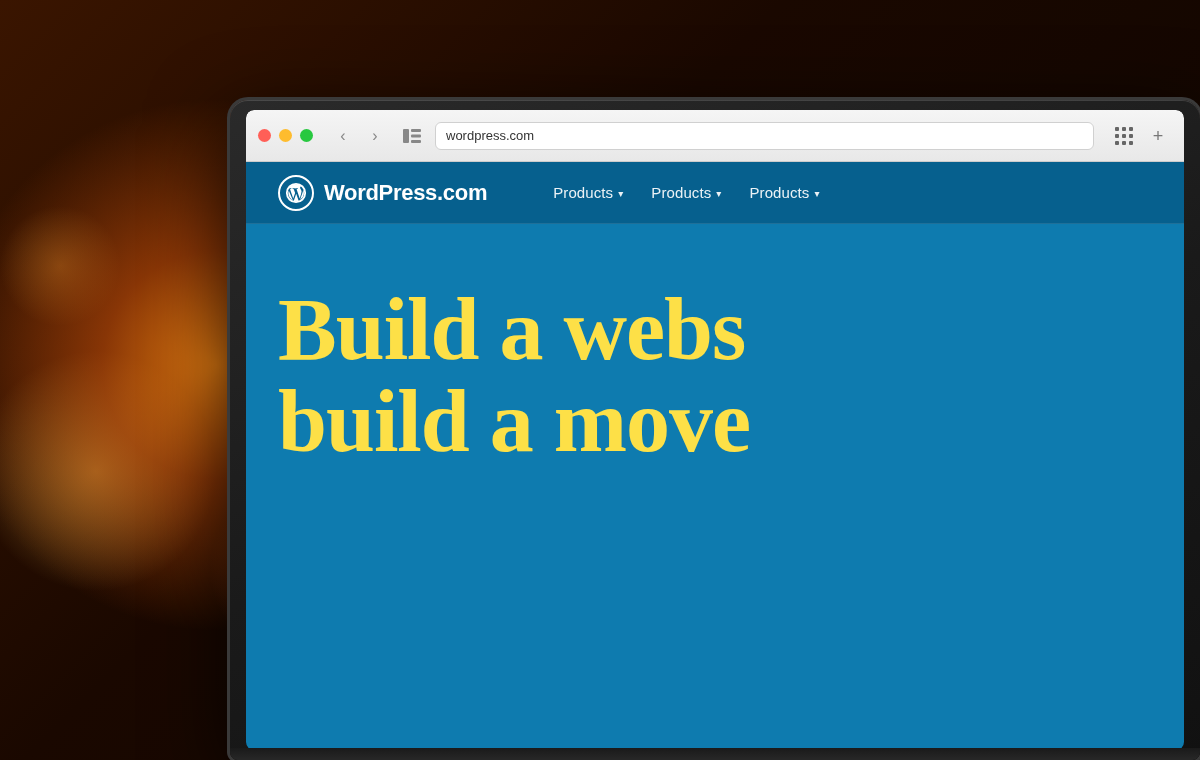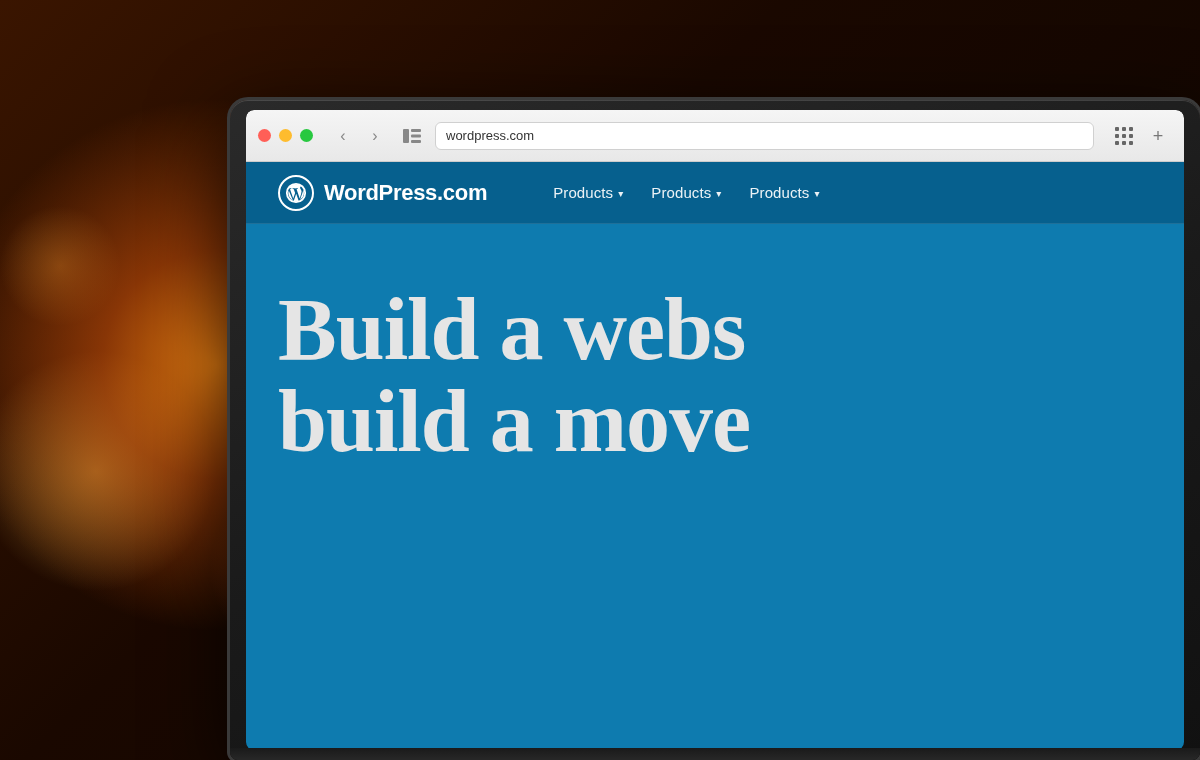--- a/index.html
+++ b/index.html
@@ -222,21 +222,21 @@
     .wp-hero {
       padding: 60px 32px 0;
       color: white;
     }
 
     .wp-hero-text {
       font-size: 88px;
       font-weight: 700;
       font-family: Georgia, 'Times New Roman', serif;
       line-height: 1.05;
-      color: #e5e5e5;
+      color: #fde047;
       letter-spacing: -1px;
     }
 
     
     .laptop-bottom {
       position: absolute;
       bottom: -2px;
       left: 0;
       right: 0;
       height: 14px;

